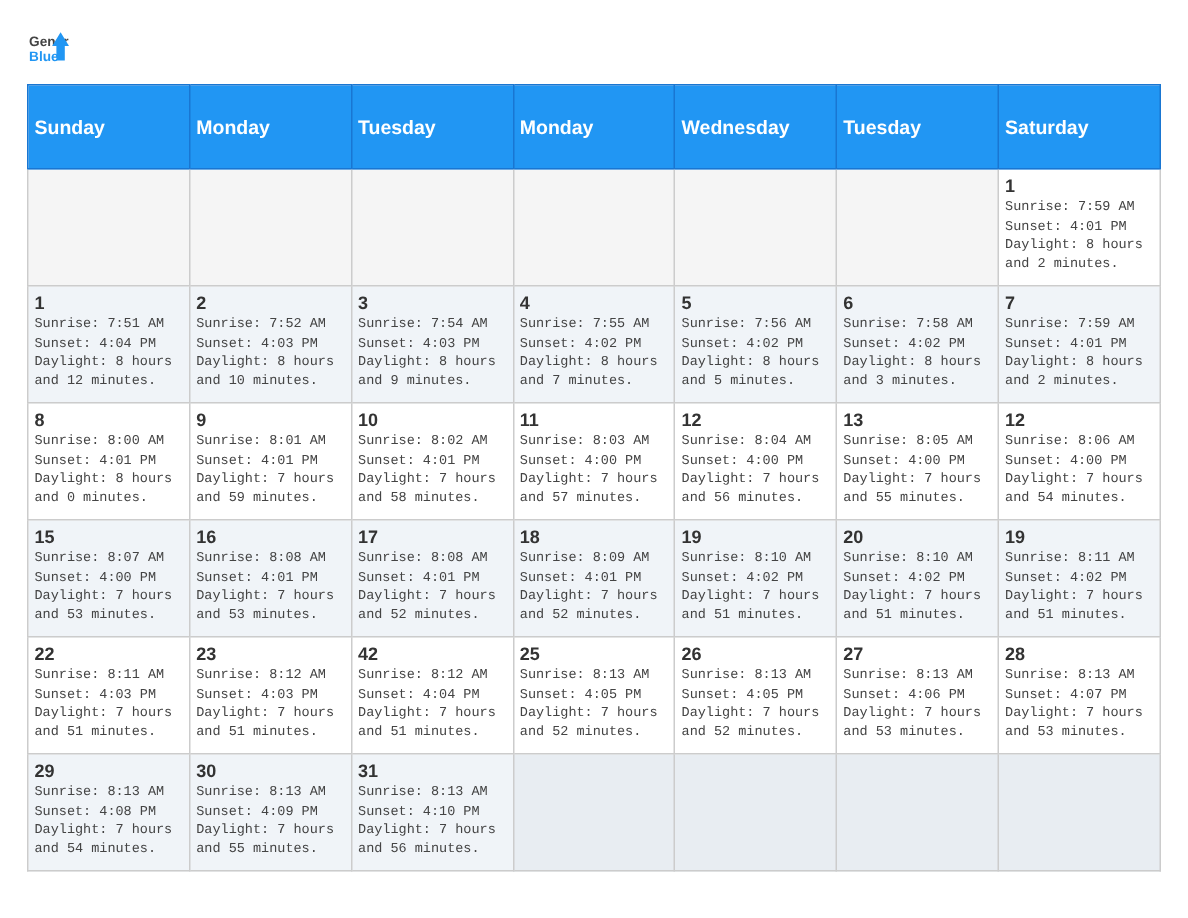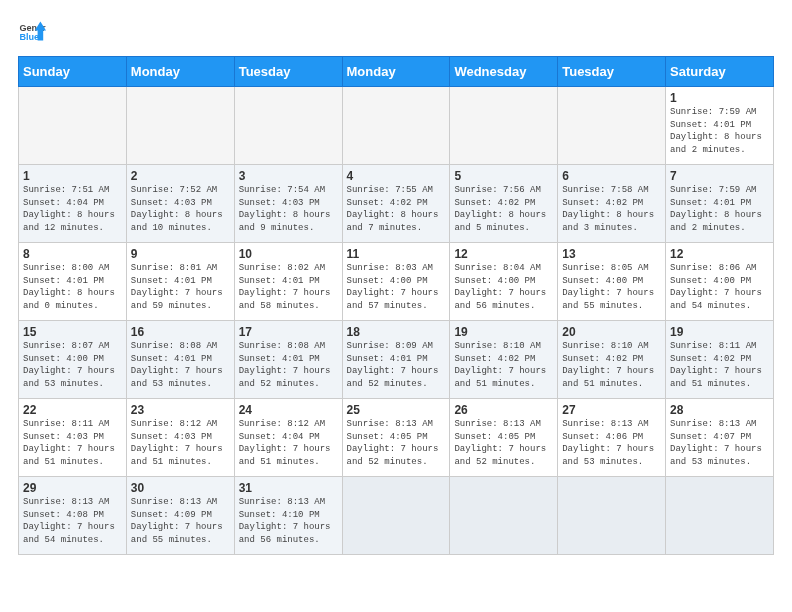--- a/index.html
+++ b/index.html
@@ -45,21 +45,21 @@
     .calendar-table {
       width: 100%;
       border-collapse: collapse;
       table-layout: fixed;
     }
     .calendar-table th {
       background: #2196F3;
       color: #fff;
       font-size: 13px;
       font-weight: bold;
-      padding: 7px 4px;
+      padding: 20px 4px;
       text-align: left;
       border: 1px solid #1976D2;
     }
     .calendar-table td {
       vertical-align: top;
       border: 1px solid #ccc;
       padding: 4px 4px;
       font-size: 9.5px;
       color: #333;
       background: #fff;
@@ -319,21 +319,21 @@
       </td>
           <td>
         <span class="day-num">23</span>
         <div class="day-info">
           Sunrise: 8:12 AM<br>
           Sunset: 4:03 PM<br>
           Daylight: 7 hours and 51 minutes.
         </div>
       </td>
           <td>
-        <span class="day-num">24</span>
+        <span class="day-num">42</span>
         <div class="day-info">
           Sunrise: 8:12 AM<br>
           Sunset: 4:04 PM<br>
           Daylight: 7 hours and 51 minutes.
         </div>
       </td>
           <td>
         <span class="day-num">25</span>
         <div class="day-info">
           Sunrise: 8:13 AM<br>

